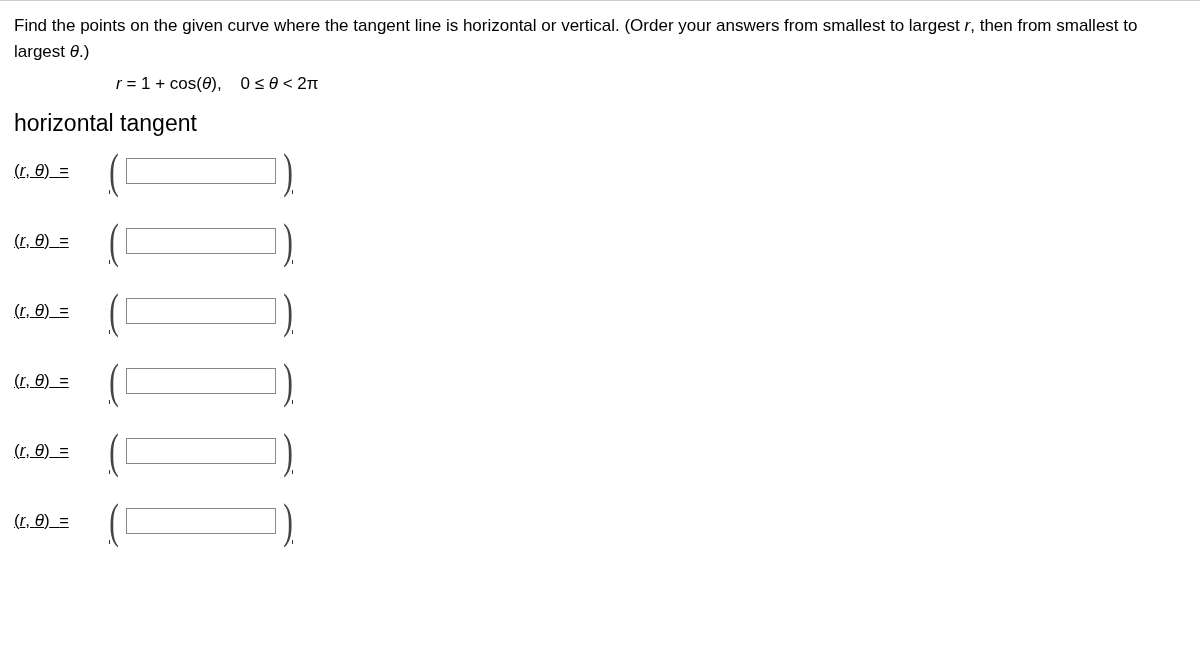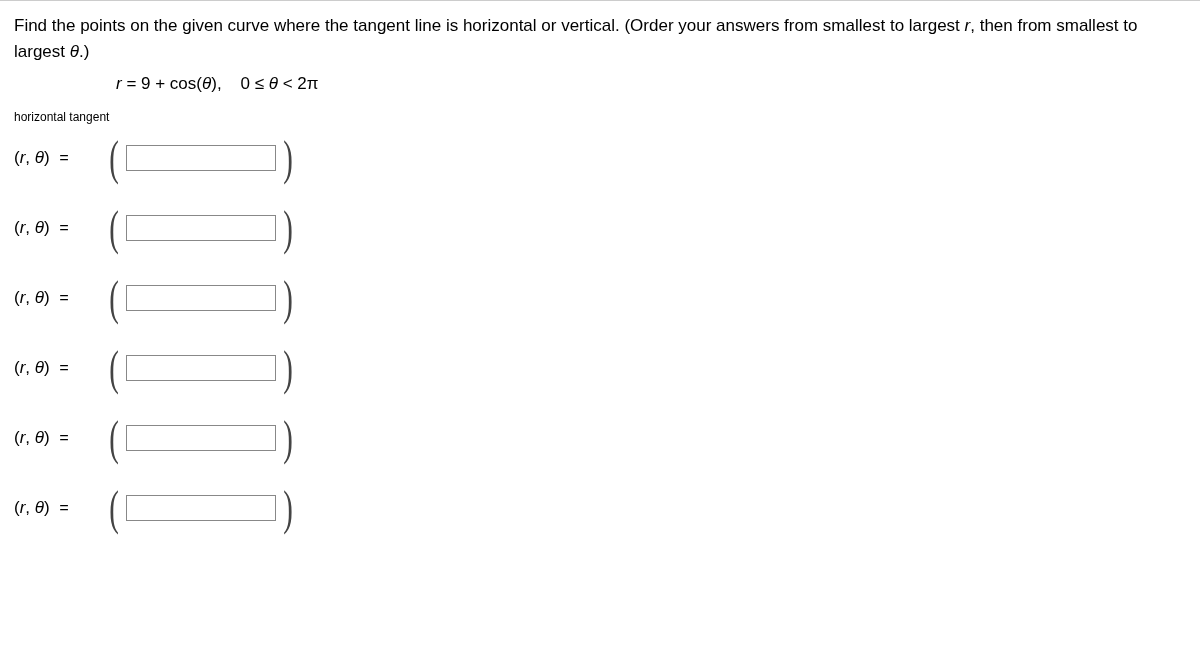--- a/index.html
+++ b/index.html
@@ -20,27 +20,28 @@
       margin-bottom: 0;
     }
     .italic { font-style: italic; }
     .equation-line {
       margin: 10px 0 16px 102px;
       font-style: italic;
     }
     .equation-line .upright { font-style: normal; }
     .section-label {
       margin: 14px 0 6px 0;
-      font-size: 12px;
+      font-size: 23px;
     }
     .answer-row {
       display: flex;
       align-items: center;
       margin: 10px 0 22px 0;
       height: 48px;
+      text-decoration: underline;
     }
     .rtheta {
       font-family: Arial, Helvetica, sans-serif;
       font-size: 17px;
       min-width: 92px;
     }
     .rtheta .r { font-style: italic; }
     .rtheta .theta { font-style: italic; }
     .rtheta .mono { font-family: "Courier New", monospace; font-size: 16px; }
     .paren {
@@ -65,21 +66,21 @@
 </head>
 <body>
 
 <div class="container">
 
   <p class="question-text">
     <span>Find the points on the given curve where the tangent line is horizontal or vertical. (Order your answers from smallest to largest </span><span class="italic">r</span><span>, then from smallest to largest </span><span class="italic">θ</span><span>.)</span>
   </p>
 
   <div class="equation-line">
-    <span>r</span><span class="upright"> = 9 + cos(</span><span>θ</span><span class="upright">),</span>&nbsp;&nbsp;&nbsp;&nbsp;<span class="upright">0 ≤ </span><span>θ</span><span class="upright"> &lt; 2π</span>
+    <span>r</span><span class="upright"> = 1 + cos(</span><span>θ</span><span class="upright">),</span>&nbsp;&nbsp;&nbsp;&nbsp;<span class="upright">0 ≤ </span><span>θ</span><span class="upright"> &lt; 2π</span>
   </div>
 
   <div class="section-label">horizontal tangent</div>
 
   <div class="answer-row">
     <span class="rtheta">
       <span>(</span><span class="r">r</span><span>, </span><span class="theta">θ</span><span>)</span>&nbsp;&nbsp;<span class="mono">=</span>
     </span>
     <span class="paren">(</span>
     <input type="text" class="input-box" value="" style="">

